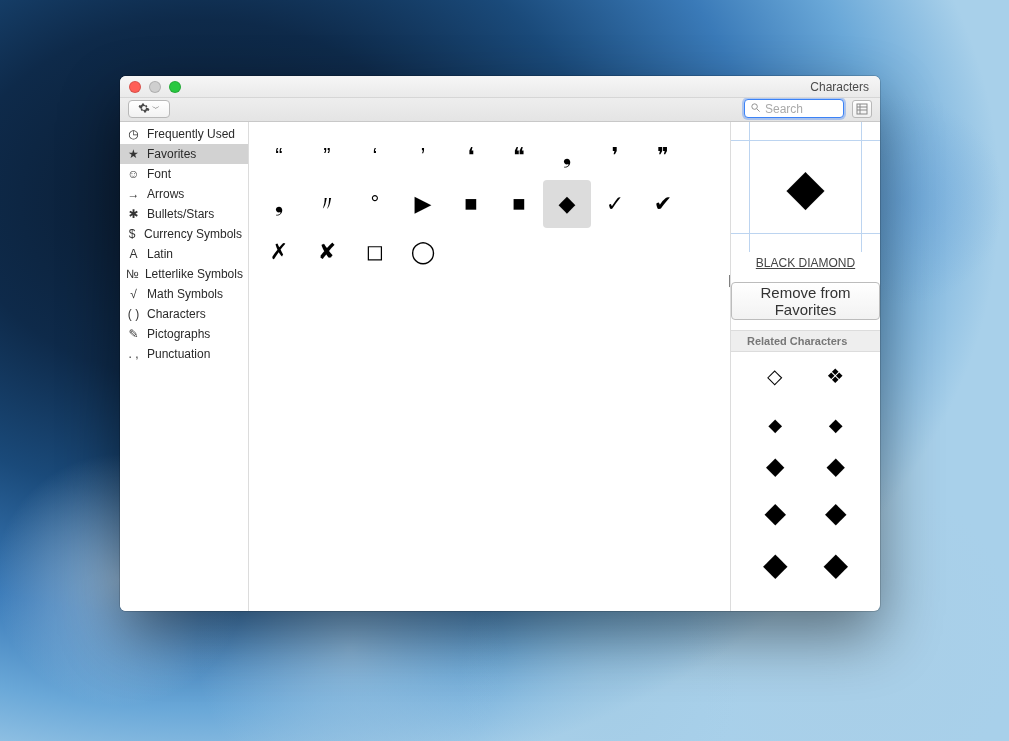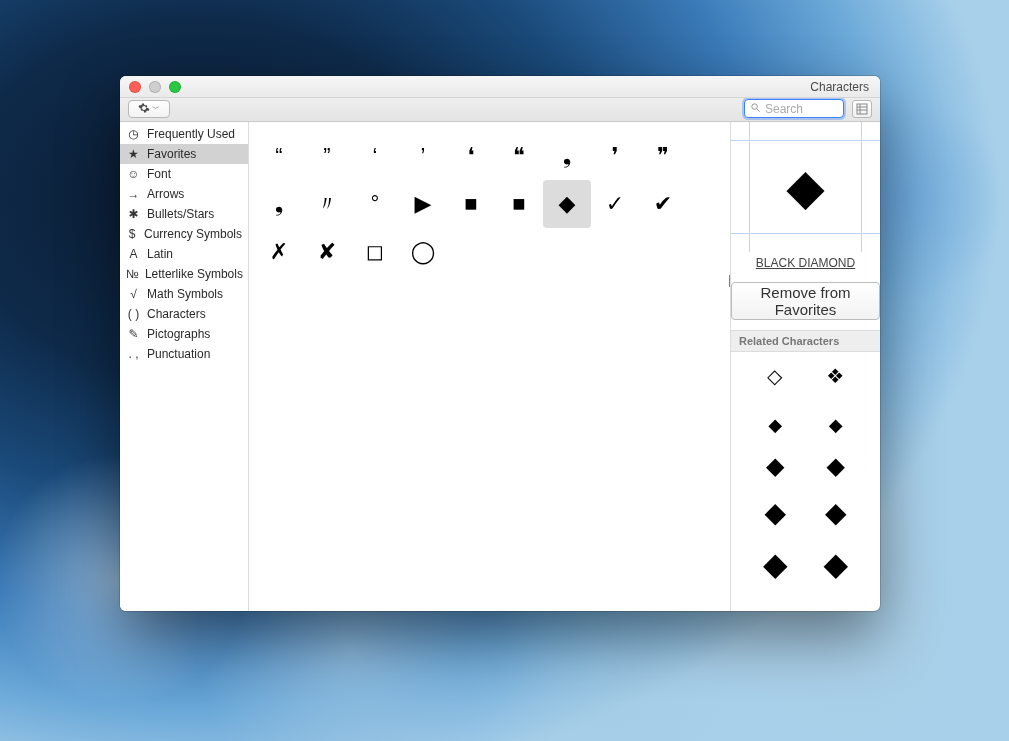--- a/index.html
+++ b/index.html
@@ -162,21 +162,21 @@
     font-size: 15px; padding: 1px 8px;
     background: linear-gradient(#ffffff,#f2f2f2);
     border: 1px solid #bcbcbc; border-radius: 4px;
     color: #333;
   }
   .section-header {
     background: #eeeeee;
     border-top: 1px solid #dcdcdc;
     border-bottom: 1px solid #dcdcdc;
     font-size: 11px; font-weight: 600;
-    color: #777; padding: 4px 8px;
+    color: #777; padding: 4px 16px;
   }
   .related-row {
     display: flex; justify-content: space-around; align-items: center;
     padding: 12px 14px;
     font-size: 20px;
   }
   .variation-grid {
     display: grid; grid-template-columns: 1fr 1fr;
     row-gap: 16px;
     padding: 14px 14px 8px;

